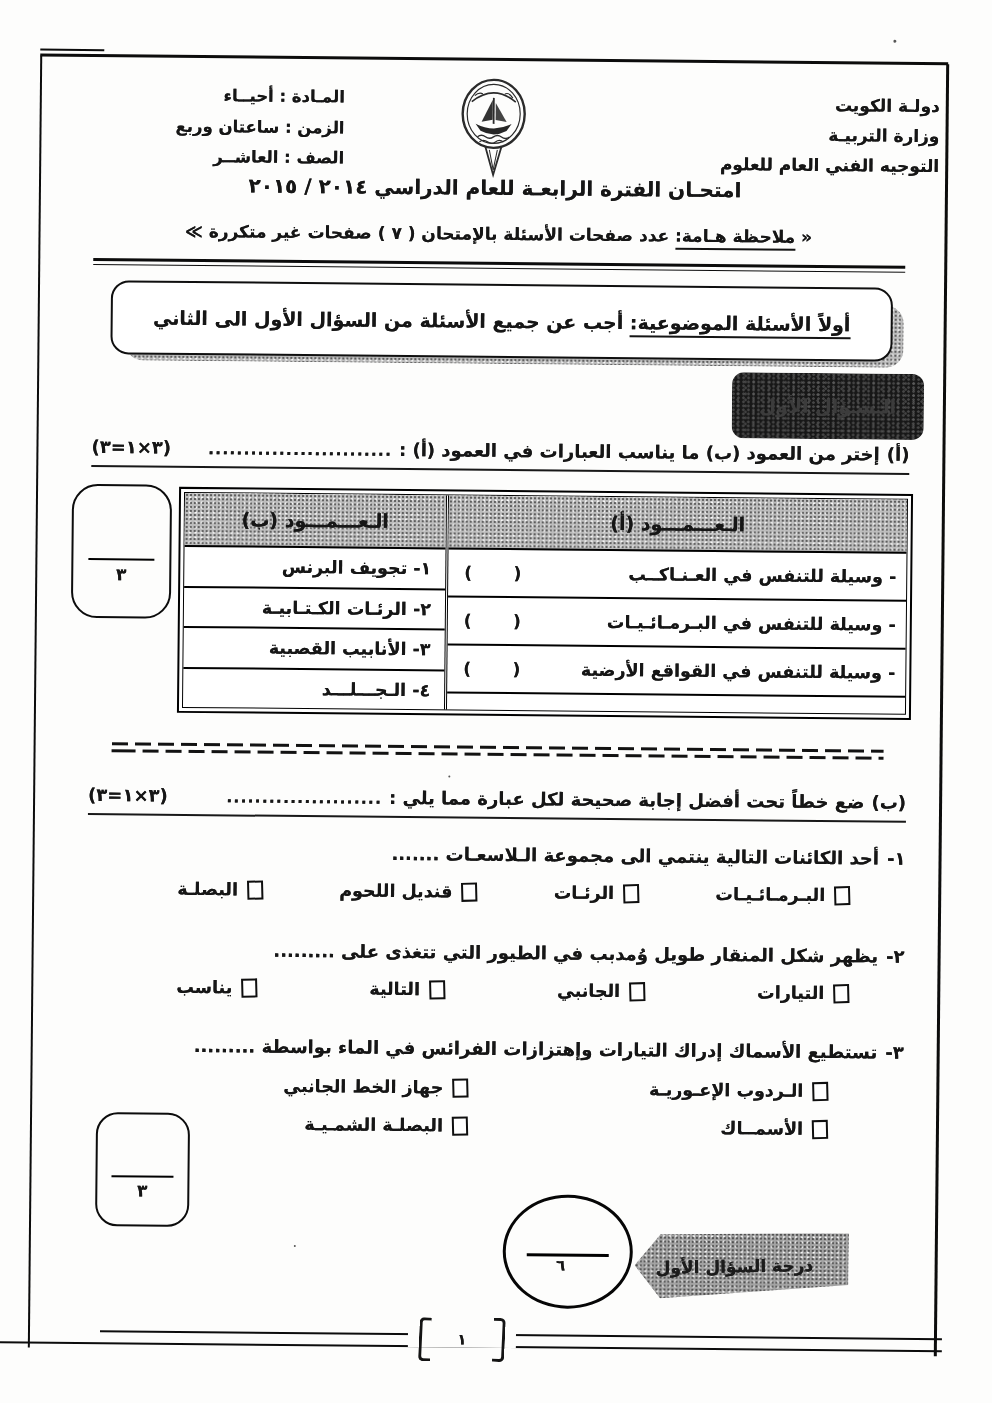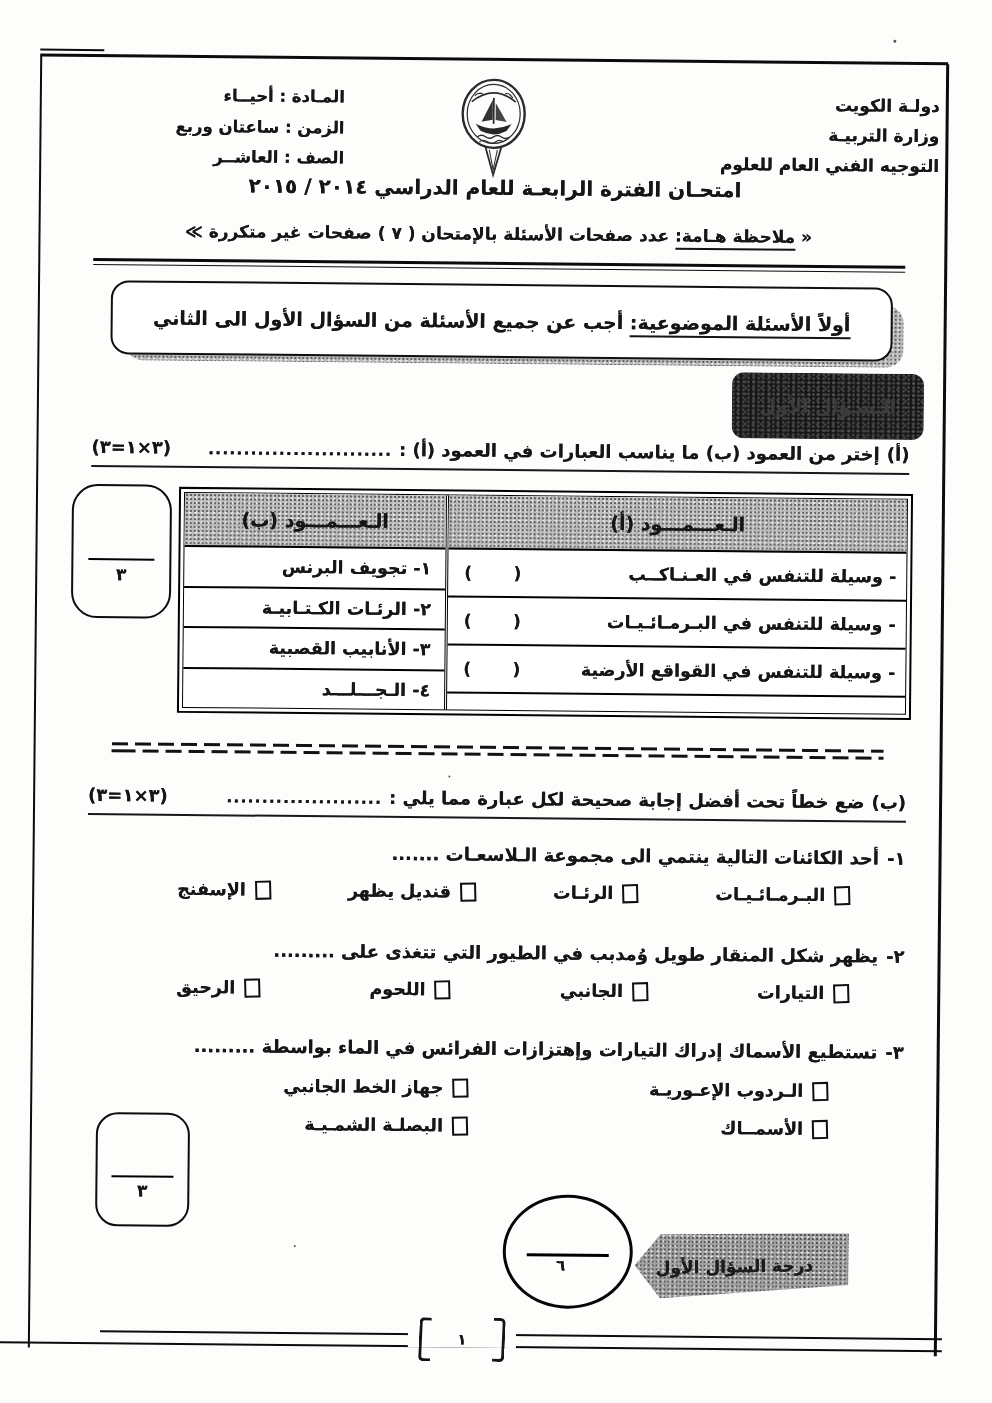--- a/index.html
+++ b/index.html
@@ -234,48 +234,48 @@
       <span class="opt">
           <span class="cb"></span>
           <span>البـرمـائـيـات</span>
         </span>
       <span class="opt">
           <span class="cb"></span>
           <span>الرئـات</span>
         </span>
       <span class="opt">
           <span class="cb"></span>
-          <span>قنديل يظهر</span>
-        </span>
-      <span class="opt">
-          <span class="cb"></span>
-          <span>الإسفنج</span>
+          <span>قنديل اللحوم</span>
+        </span>
+      <span class="opt">
+          <span class="cb"></span>
+          <span>البصلـة</span>
         </span>
     </div>
 
     <div class="abs rtl q-line" style="top:938px;">
       <span>٢-</span>
       <span>يظهر شكل المنقار طويل وُمدبب في الطيور التي تتغذى على .........</span>
     </div>
     <div class="abs rtl opt-row" style="top:976px;">
       <span class="opt">
           <span class="cb"></span>
           <span>التيارات</span>
         </span>
       <span class="opt">
           <span class="cb"></span>
           <span>الجانبي</span>
         </span>
       <span class="opt">
           <span class="cb"></span>
-          <span>اللحوم</span>
-        </span>
-      <span class="opt">
-          <span class="cb"></span>
-          <span>الرحيق</span>
+          <span>التالية</span>
+        </span>
+      <span class="opt">
+          <span class="cb"></span>
+          <span>يناسب</span>
         </span>
     </div>
 
     <div class="abs rtl q-line" style="top:1034px;">
       <span>٣-</span>
       <span>تستطيع الأسماك إدراك التيارات وإهتزازات الفرائس في الماء بواسطة .........</span>
     </div>
     <div class="abs rtl opt-grid" style="top:1074px;">
       <span class="opt">
           <span class="cb"></span>

